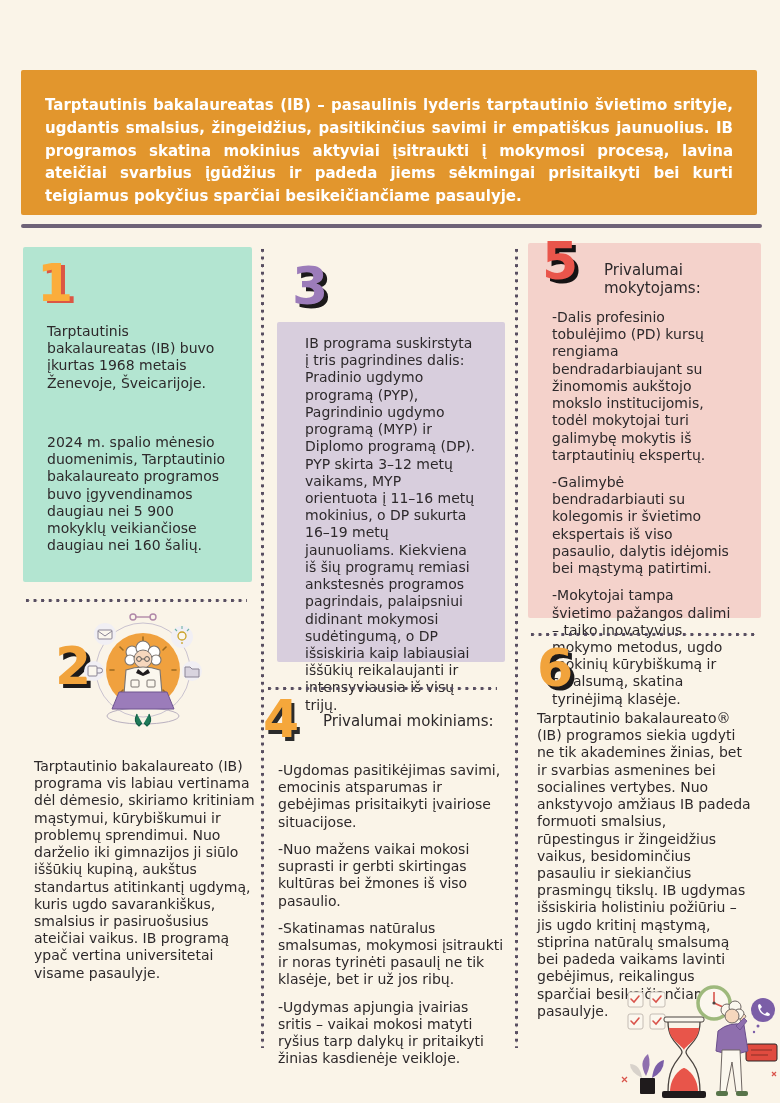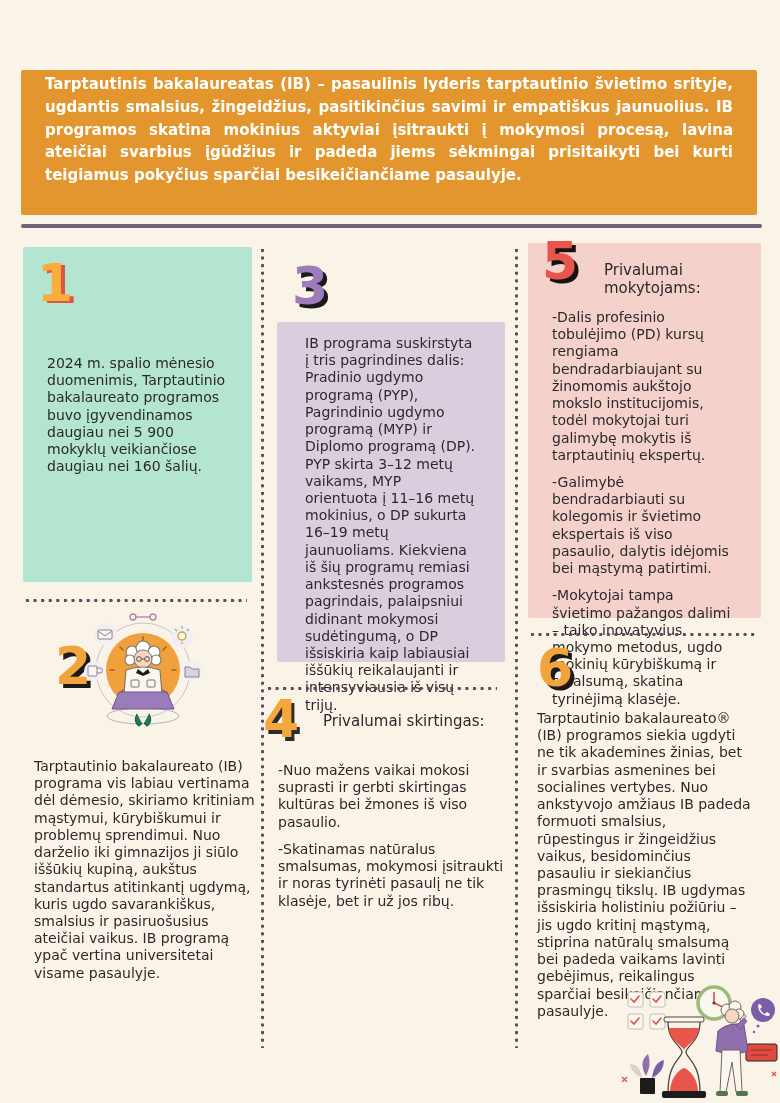--- a/index.html
+++ b/index.html
@@ -1,20 +1,20 @@
 <!DOCTYPE html>
 <html><head>
 <meta charset="utf-8">
 <style>
   html,body{margin:0;padding:0;}
   body{width:780px;height:1103px;background:#FAF4E8;position:relative;overflow:hidden;
        font-family:"DejaVu Sans",sans-serif;color:#2D292B;}
   .abs{position:absolute;}
   .banner{left:21px;top:70px;width:736px;height:145px;background:#E2962D;border-radius:2px;
-          box-sizing:border-box;padding:3px 24px;}
+          box-sizing:border-box;padding:24px 24px;}
   .banner p{margin:0;color:#FFFFFF;font-weight:bold;font-size:15px;line-height:1.52;
             text-align:justify;}
   .divider{left:21px;top:224px;width:741px;height:4px;background:#6E6277;border-radius:2px;}
   .vdots{width:5px;background-image:radial-gradient(circle at 2.5px 2.5px,#584E61 1.6px,rgba(0,0,0,0) 1.9px);
          background-size:5px 7.6px;background-repeat:repeat-y;}
   .hdots{height:5px;background-image:radial-gradient(circle at 2.5px 2.5px,#584E61 1.6px,rgba(0,0,0,0) 1.9px);
          background-size:7.6px 5px;background-repeat:repeat-x;}
   .box{box-sizing:border-box;border-radius:2px;}
   .teal{left:23px;top:247px;width:229px;height:335px;background:#B3E5D1;padding:10px 14px;}
   .lav{left:277px;top:322px;width:228px;height:340px;background:#D8CEDD;padding:13px 28px;}
@@ -38,20 +38,21 @@
   <p>Tarptautinis bakalaureatas (IB) – pasaulinis lyderis tarptautinio švietimo srityje, ugdantis smalsius, žingeidžius, pasitikinčius savimi ir empatiškus jaunuolius. IB programos skatina mokinius aktyviai įsitraukti į mokymosi procesą, lavina ateičiai svarbius įgūdžius ir padeda jiems sėkmingai prisitaikyti bei kurti teigiamus pokyčius sparčiai besikeičiančiame pasaulyje.</p>
 </div>
 <div class="abs divider"></div>
 
 <div class="abs vdots" style="left:260px;top:248px;height:800px;"></div>
 <div class="abs vdots" style="left:514px;top:248px;height:800px;"></div>
 
 <div class="abs box teal">
   <div class="num num1">1</div>
   <div class="body-text" style="margin-top:14px;">
+    <p>Tarptautinis bakalaureatas (IB) buvo įkurtas 1968 metais Ženevoje, Šveicarijoje.</p>
     <div class="gap"></div>
     <p>2024 m. spalio mėnesio duomenimis, Tarptautinio bakalaureato programos buvo įgyvendinamos daugiau nei 5 900 mokyklų veikiančiose daugiau nei 160 šalių.</p>
   </div>
 </div>
 <div class="abs hdots" style="left:25px;top:598px;width:222px;"></div>
 
 <div class="abs num num2" style="left:55px;top:640px;">2</div>
 <svg class="abs" style="left:82px;top:610px;" width="122" height="132" viewBox="0 0 122 132">
   <ellipse cx="61" cy="106" rx="36" ry="8" fill="none" stroke="#B9B0BF"></ellipse>
   <circle cx="61" cy="60" r="47" fill="none" stroke="#C9C2CF"></circle>
@@ -123,24 +124,26 @@
   <p>Tarptautinio bakalaureato (IB) programa vis labiau vertinama dėl dėmesio, skiriamo kritiniam mąstymui, kūrybiškumui ir problemų sprendimui. Nuo darželio iki gimnazijos ji siūlo iššūkių kupiną, aukštus standartus atitinkantį ugdymą, kuris ugdo savarankiškus, smalsius ir pasiruošusius ateičiai vaikus. IB programą ypač vertina universitetai visame pasaulyje.</p>
 </div>
 
 <div class="abs num num3" style="left:292px;top:260px;">3</div>
 <div class="abs box lav">
   <p class="body-text" style="margin:0;">IB programa suskirstyta į tris pagrindines dalis: Pradinio ugdymo programą (PYP), Pagrindinio ugdymo programą (MYP) ir Diplomo programą (DP). PYP skirta 3–12 metų vaikams, MYP orientuota į 11–16 metų mokinius, o DP sukurta 16–19 metų jaunuoliams. Kiekviena iš šių programų remiasi ankstesnės programos pagrindais, palaipsniui didinant mokymosi sudėtingumą, o DP išsiskiria kaip labiausiai iššūkių reikalaujanti ir intensyviausia iš visų trijų.</p>
 </div>
 <div class="abs hdots" style="left:267px;top:686px;width:230px;"></div>
 
 <div class="abs num num4" style="left:263px;top:693px;">4</div>
-<div class="abs heading" style="left:323px;top:712px;">Privalumai skirtingas:</div>
+<div class="abs heading" style="left:323px;top:712px;">Privalumai mokiniams:</div>
 <div class="abs body-text" style="left:268px;top:752px;width:246px;">
+  <p>-Ugdomas pasitikėjimas savimi, emocinis atsparumas ir gebėjimas prisitaikyti įvairiose situacijose.</p>
   <p>-Nuo mažens vaikai mokosi suprasti ir gerbti skirtingas kultūras bei žmones iš viso pasaulio.</p>
   <p>-Skatinamas natūralus smalsumas, mokymosi įsitraukti ir noras tyrinėti pasaulį ne tik klasėje, bet ir už jos ribų.</p>
+  <p>-Ugdymas apjungia įvairias sritis – vaikai mokosi matyti ryšius tarp dalykų ir pritaikyti žinias kasdienėje veikloje.</p>
 </div>
 
 <div class="abs box pink">
   <div class="num num5" style="position:absolute;left:14px;top:-8px;">5</div>
   <div class="heading" style="margin:8px 0 12px 62px;">Privalumai mokytojams:</div>
   <div class="body-text">
     <p>-Dalis profesinio tobulėjimo (PD) kursų rengiama bendradarbiaujant su žinomomis aukštojo mokslo institucijomis, todėl mokytojai turi galimybę mokytis iš tarptautinių ekspertų.</p>
     <p>-Galimybė bendradarbiauti su kolegomis ir švietimo ekspertais iš viso pasaulio, dalytis idėjomis bei mąstymą patirtimi.</p>
     <p>-Mokytojai tampa švietimo pažangos dalimi – taiko inovatyvius mokymo metodus, ugdo mokinių kūrybiškumą ir smalsumą, skatina tyrinėjimą klasėje.</p>
   </div>

